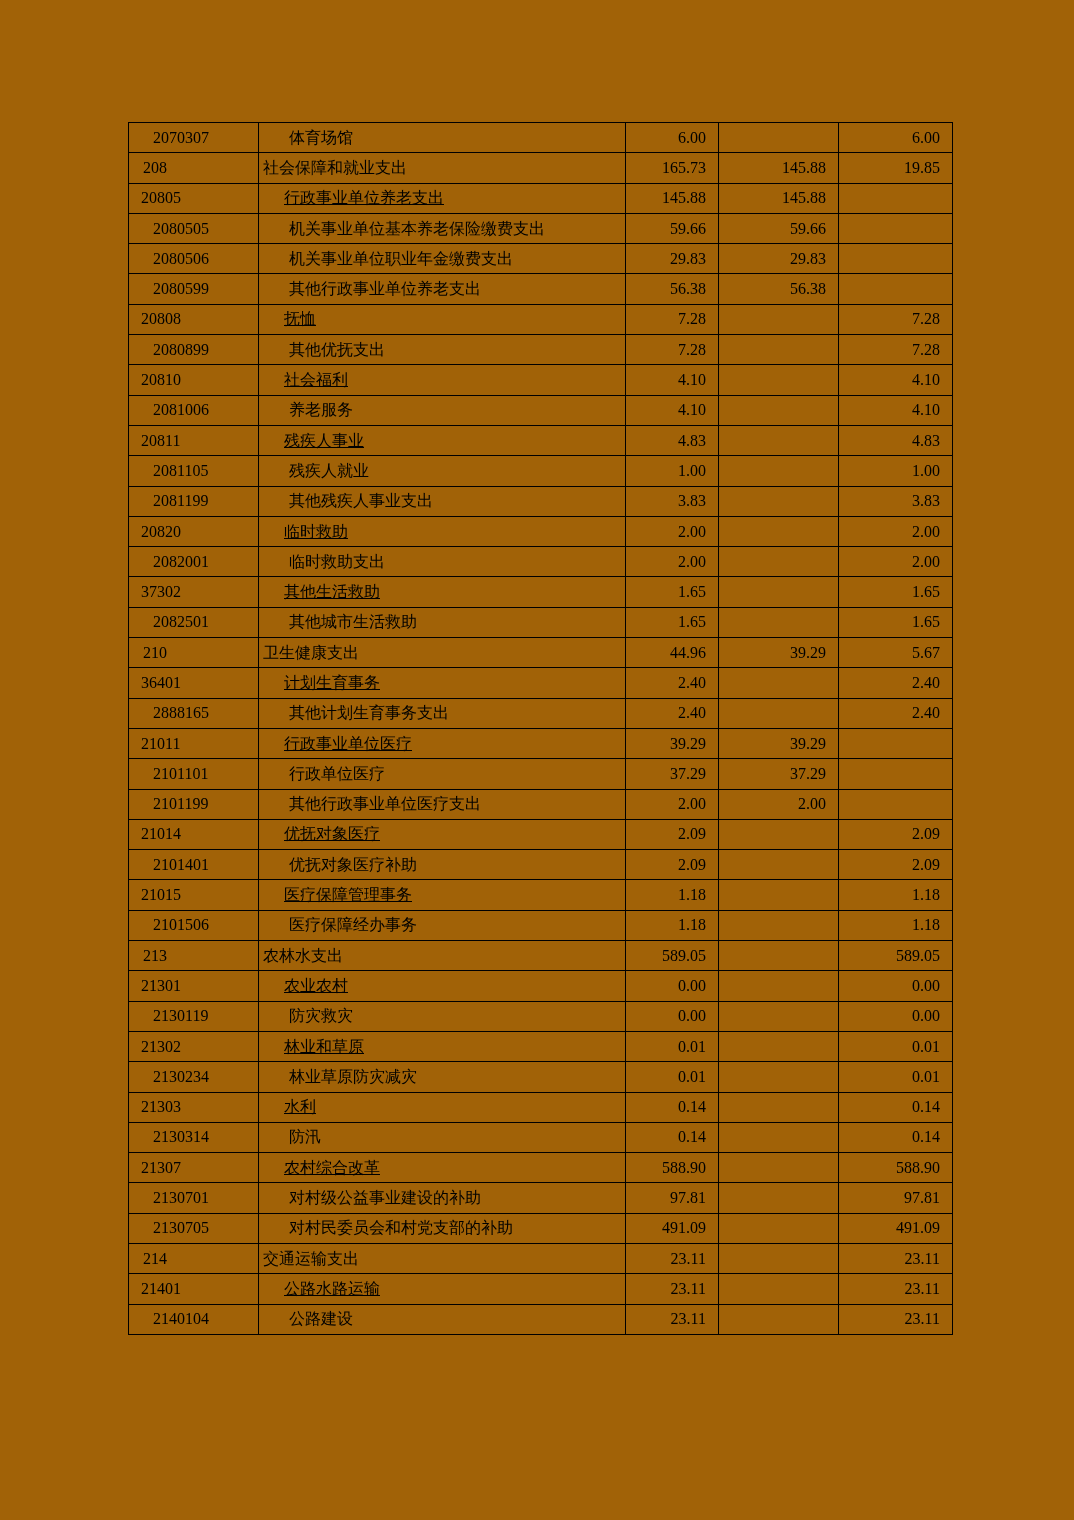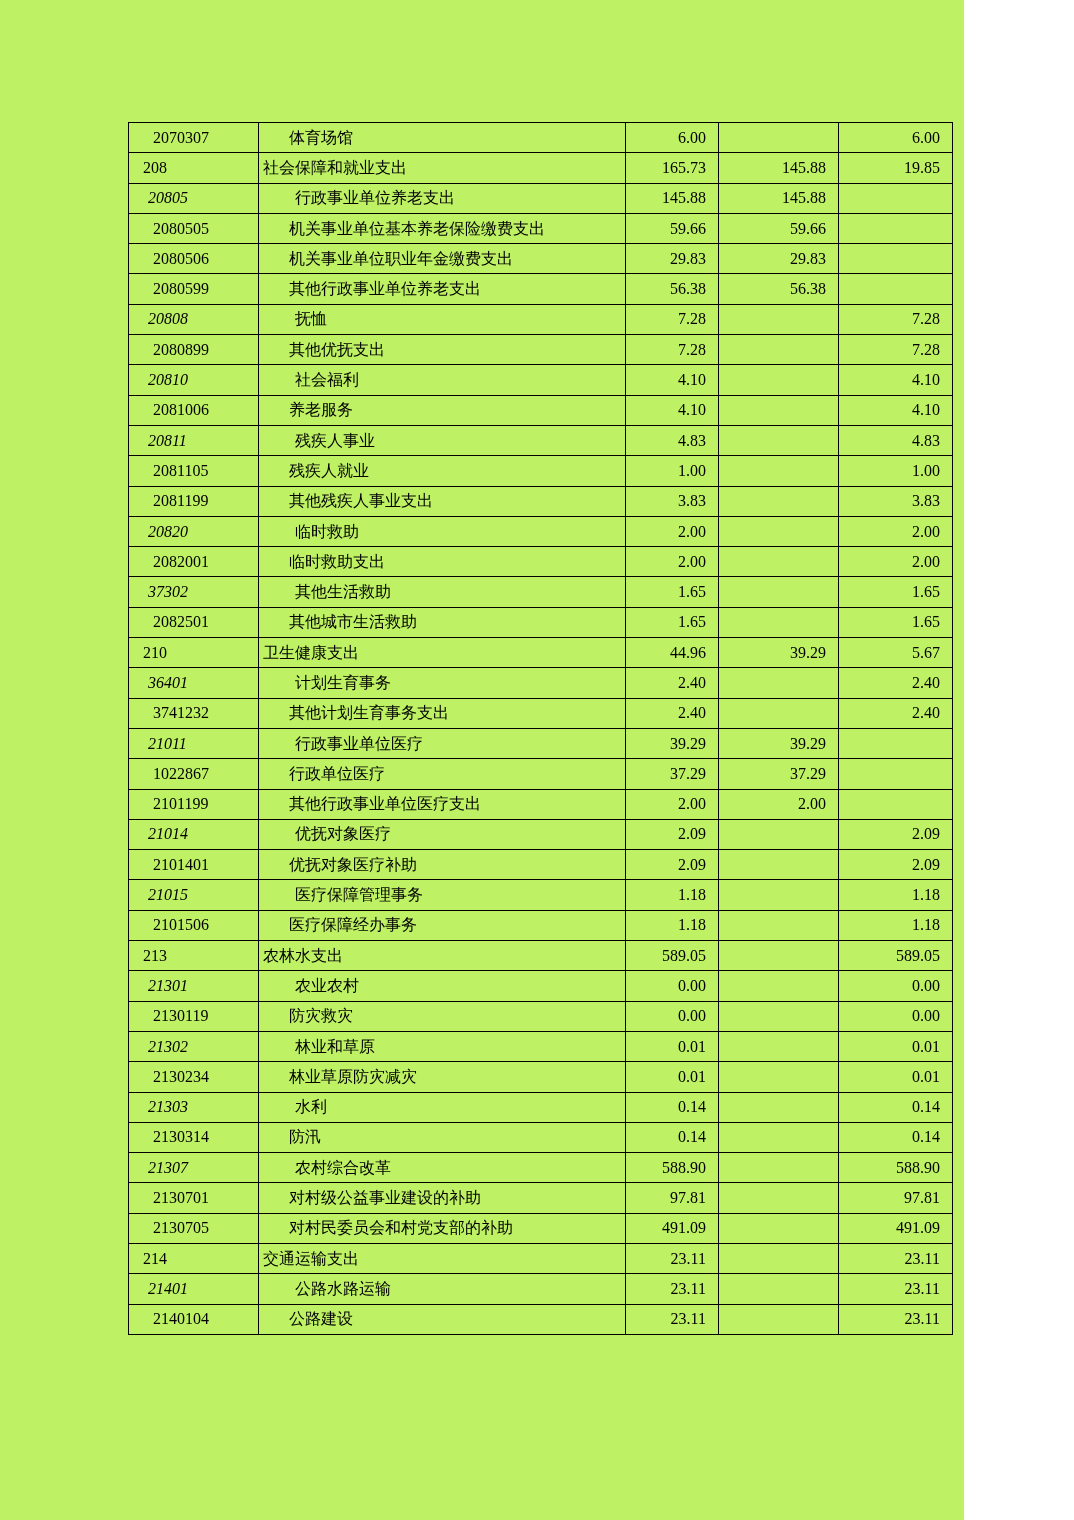--- a/index.html
+++ b/index.html
@@ -8,23 +8,23 @@
     background: #ffffff;
   }
   body {
     width: 1074px;
     height: 1520px;
     font-family: "Liberation Serif", "DejaVu Serif", serif;
     color: #000000;
   }
   .sheet {
     position: relative;
-    width: 964px;
+    width: 1074px;
     height: 1520px;
-    background: #bef264;
+    background: #a16207;
     overflow: hidden;
   }
   table.budget {
     position: absolute;
     left: 128px;
     top: 122px;
     width: 824px;
     border-collapse: collapse;
     table-layout: fixed;
   }
@@ -33,24 +33,24 @@
     height: 29.3px;
     font-size: 16px;
     line-height: 1;
     padding-top: 0;
     padding-bottom: 0;
     vertical-align: middle;
     overflow: hidden;
     white-space: nowrap;
   }
   td.col-code { padding-left: 14px; }
-  td.col-code.lv2 { padding-left: 19px; font-style: italic; }
+  td.col-code.lv2 { padding-left: 12px; }
   td.col-code.lv3 { padding-left: 24px; }
   td.col-name { padding-left: 4px; }
-  td.col-name.lv2 { padding-left: 36px; }
+  td.col-name.lv2 { padding-left: 25px; text-decoration: underline; }
   td.col-name.lv3 { padding-left: 30px; margin-left: 36px; }
   td.col-num {
     text-align: right;
     padding-right: 12px;
   }
 </style>
 </head>
 <body>
 
 <div class="sheet">
@@ -190,35 +190,35 @@
           <td class="col-num">5.67</td>
         </tr>
         <tr>
           <td class="col-code lv2">36401</td>
           <td class="col-name lv2">计划生育事务</td>
           <td class="col-num">2.40</td>
           <td class="col-num"></td>
           <td class="col-num">2.40</td>
         </tr>
         <tr>
-          <td class="col-code lv3">3741232</td>
+          <td class="col-code lv3">2888165</td>
           <td class="col-name lv3">其他计划生育事务支出</td>
           <td class="col-num">2.40</td>
           <td class="col-num"></td>
           <td class="col-num">2.40</td>
         </tr>
         <tr>
           <td class="col-code lv2">21011</td>
           <td class="col-name lv2">行政事业单位医疗</td>
           <td class="col-num">39.29</td>
           <td class="col-num">39.29</td>
           <td class="col-num"></td>
         </tr>
         <tr>
-          <td class="col-code lv3">1022867</td>
+          <td class="col-code lv3">2101101</td>
           <td class="col-name lv3">行政单位医疗</td>
           <td class="col-num">37.29</td>
           <td class="col-num">37.29</td>
           <td class="col-num"></td>
         </tr>
         <tr>
           <td class="col-code lv3">2101199</td>
           <td class="col-name lv3">其他行政事业单位医疗支出</td>
           <td class="col-num">2.00</td>
           <td class="col-num">2.00</td>

